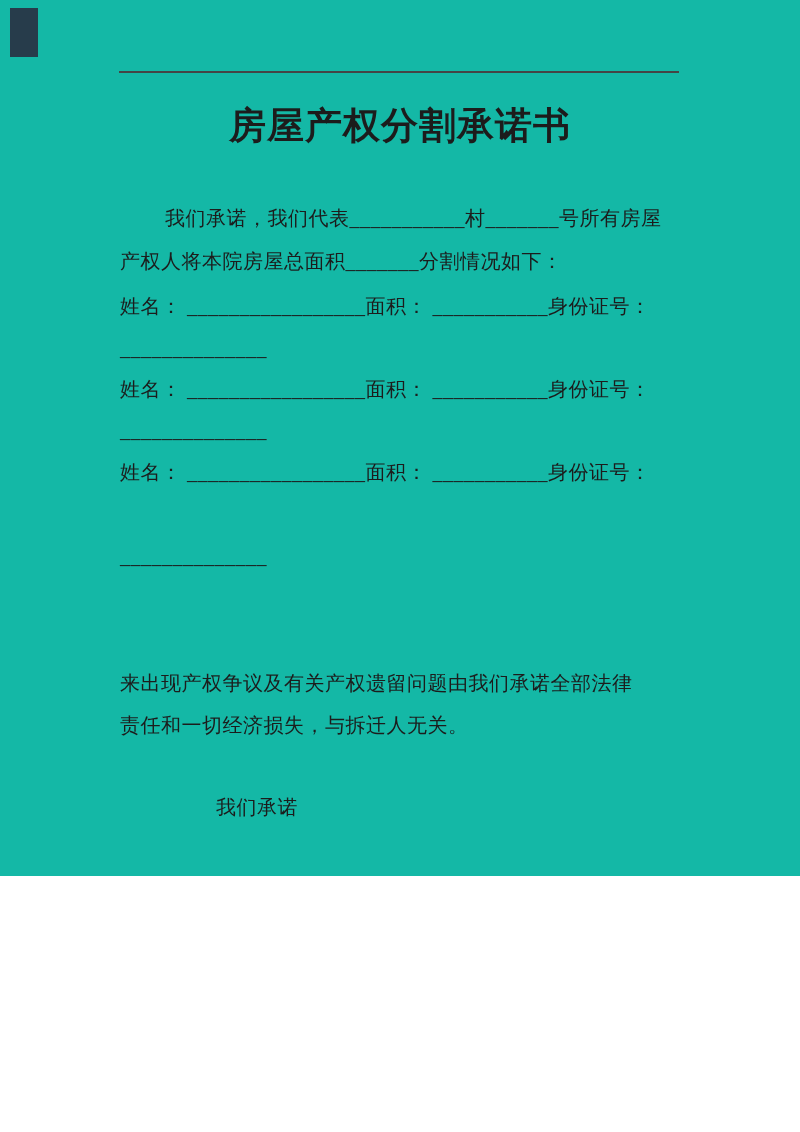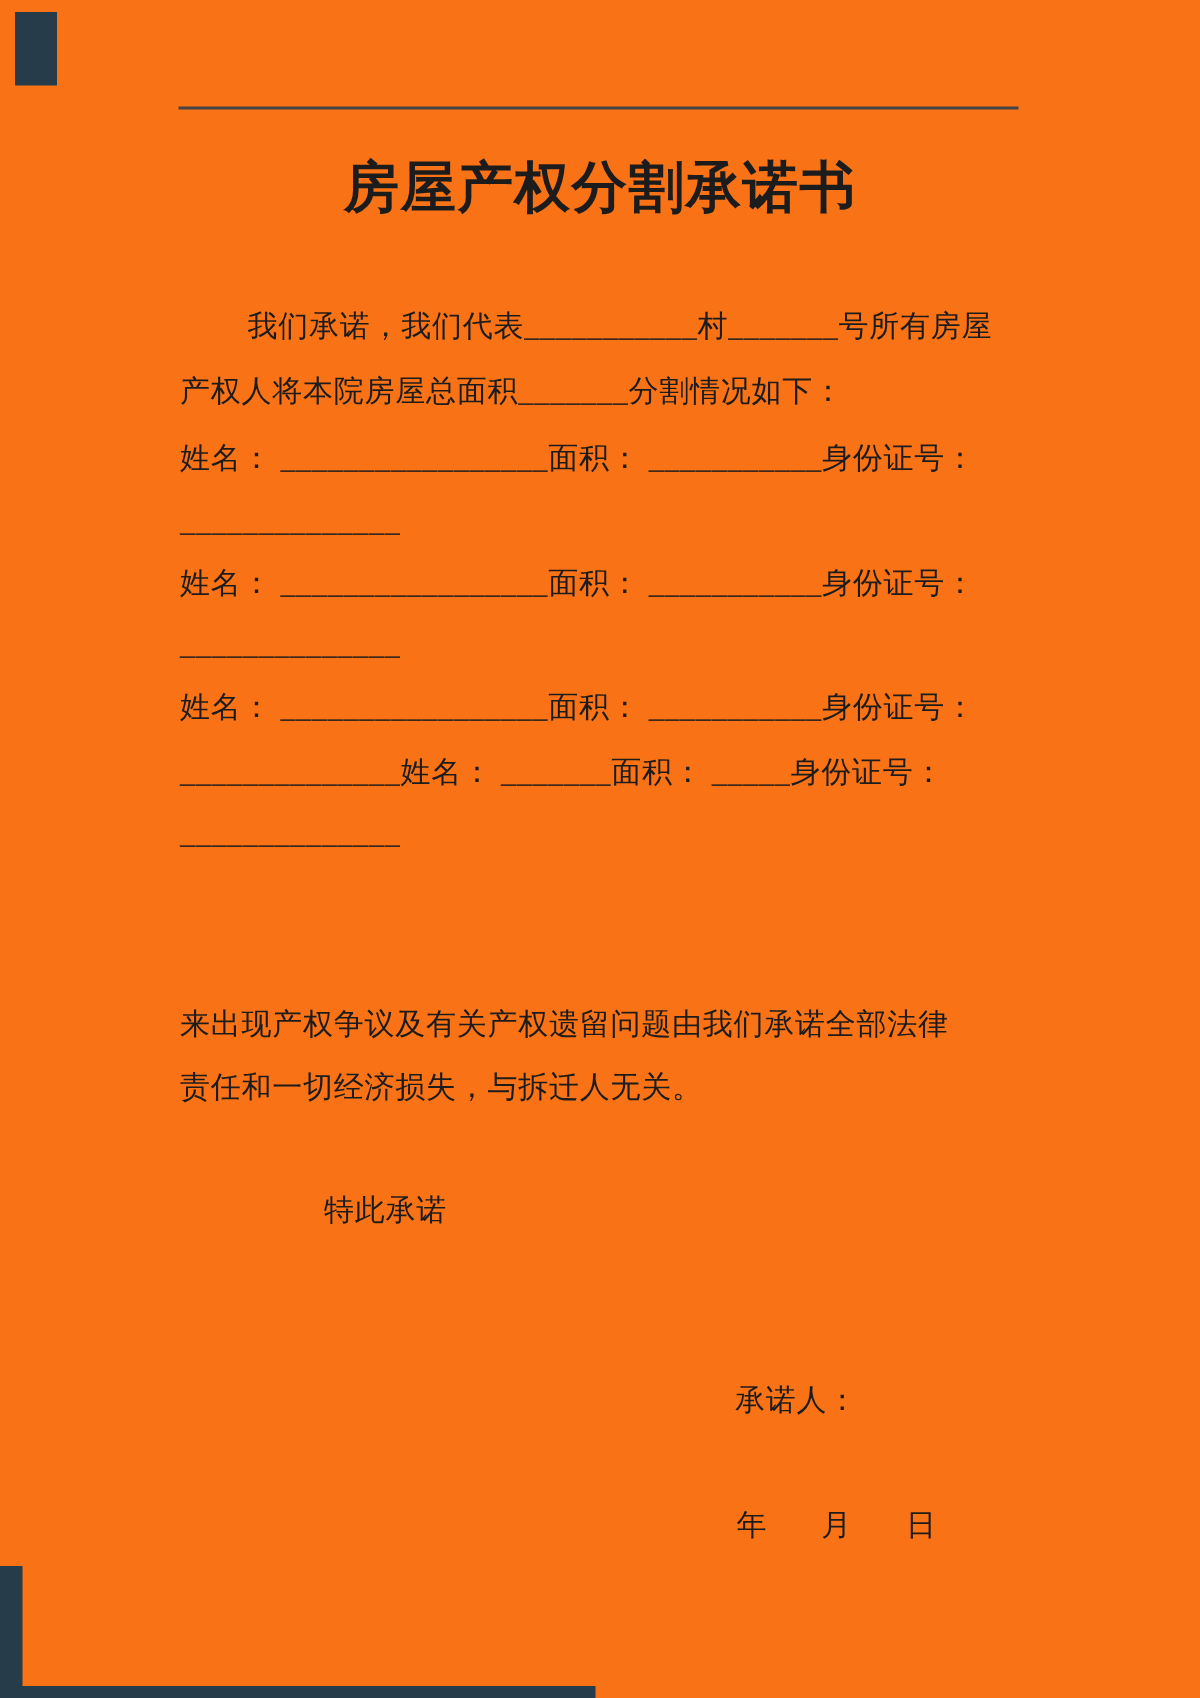--- a/index.html
+++ b/index.html
@@ -3,22 +3,22 @@
 <meta charset="utf-8">
 <style>
   html, body {
     margin: 0;
     padding: 0;
     background: #ffffff;
   }
   .page {
     position: relative;
     width: 800px;
-    height: 1132px;
-    background: #f97316;
+    height: 876px;
+    background: #14b8a6;
     overflow: hidden;
     font-family: "Liberation Serif", "DejaVu Serif", serif;
     color: #1c1c1c;
     text-decoration: underline;
   }
   
   .accent-corner-top-left {
     position: absolute;
     left: 10px; top: 8px;
     width: 28px; height: 49px;
@@ -96,27 +96,26 @@
   <div class="line l-intro-1">我们承诺，我们代表___________村_______号所有房屋</div>
   <div class="line l-intro-2">产权人将本院房屋总面积_______分割情况如下：</div>
 
   <div class="line l-row1">姓名： _________________面积： ___________身份证号：</div>
   <div class="line l-row1-cont">______________</div>
 
   <div class="line l-row2">姓名： _________________面积： ___________身份证号：</div>
   <div class="line l-row2-cont">______________</div>
 
   <div class="line l-row3">姓名： _________________面积： ___________身份证号：</div>
-  <div class="line l-row3-ext">______________姓名： _______面积： _____身份证号：</div>
   <div class="line l-row3-cont">______________</div>
 
   <div class="line l-pledge-2">来出现产权争议及有关产权遗留问题由我们承诺全部法律</div>
   <div class="line l-pledge-3">责任和一切经济损失，与拆迁人无关。</div>
 
-  <div class="line l-closing">特此承诺</div>
+  <div class="line l-closing">我们承诺</div>
 
   <div class="line l-signer">承诺人：</div>
 
   <div class="line l-date">
     <span>年</span>
     <span>月</span>
     <span>日</span>
   </div>
 
 </div>

